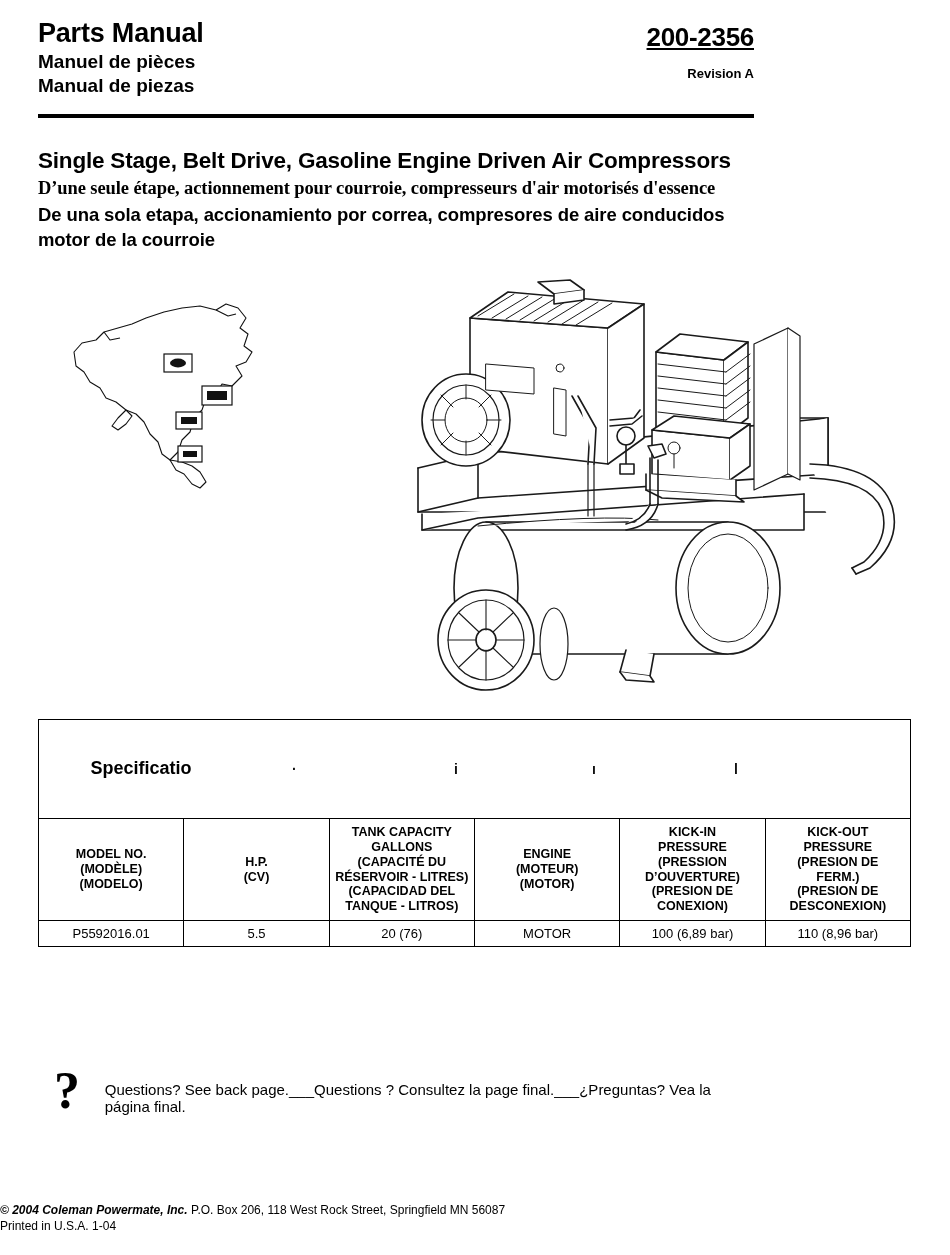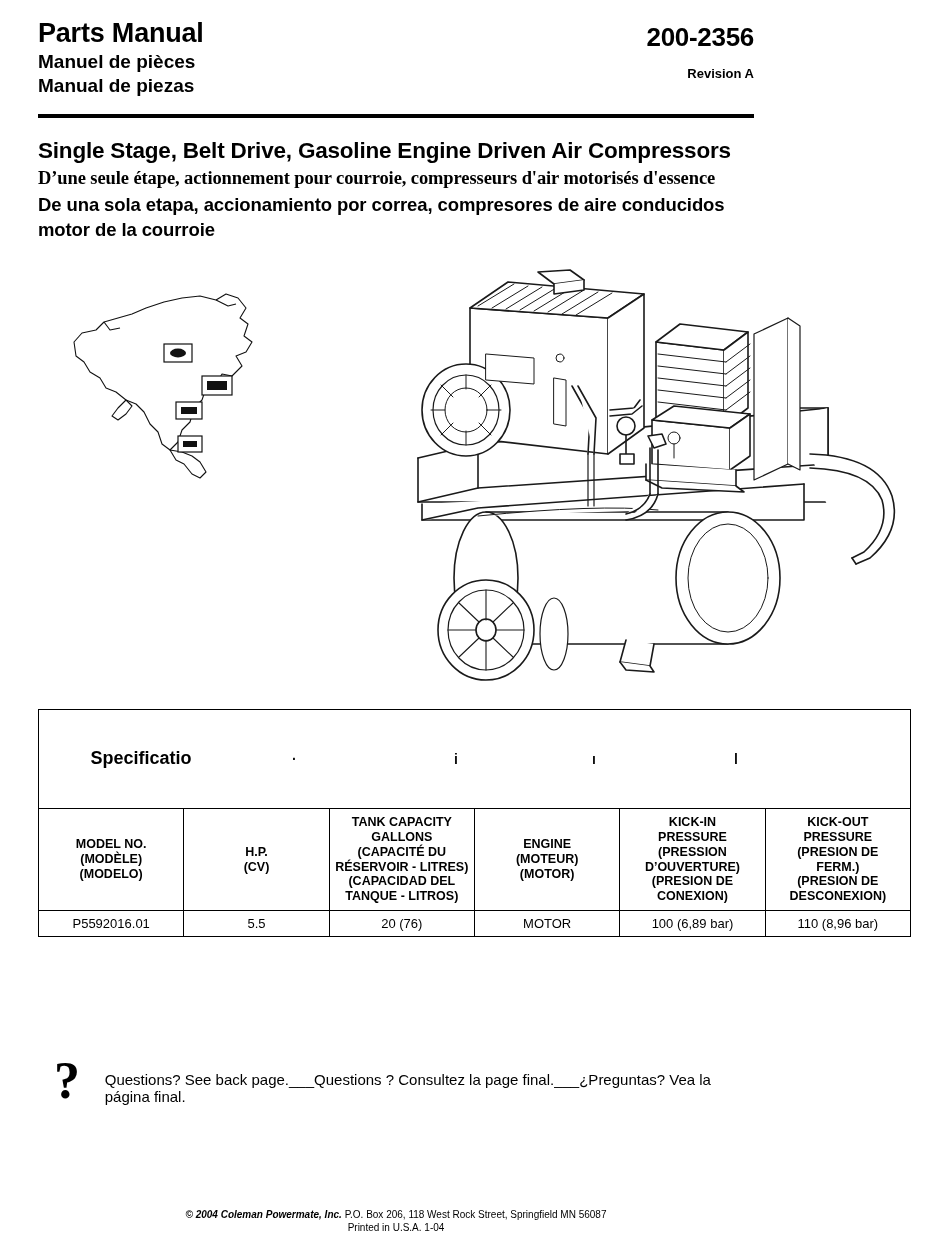--- a/index.html
+++ b/index.html
@@ -43,35 +43,36 @@
     line-height: 1.28;
   }
   .header-right {
     text-align: right;
     padding-top: 4px;
   }
   .header-right .part-number {
     font-size: 26px;
     font-weight: bold;
     letter-spacing: -0.3px;
+    text-decoration: underline;
   }
   .header-right .revision {
     font-size: 13px;
     font-weight: bold;
     margin-top: 13px;
   }
 
   .rule {
     border-top: 4px solid #000;
     margin-top: 16px;
   }
 
   
   .subtitles {
-    margin-top: 19px;
+    margin-top: 29px;
   }
   .subtitles .sub-en {
     font-size: 22.5px;
     font-weight: bold;
     line-height: 1.2;
     letter-spacing: -0.2px;
   }
   .subtitles .sub-fr,
   .subtitles .sub-es {
     font-size: 18.5px;
@@ -172,22 +173,22 @@
     font-size: 15px;
     padding-top: 14px;
   }
 
   
   .footer {
     position: absolute;
     left: 0;
     right: 0;
     bottom: 22px;
-    text-align: center;
-    font-size: 10px;
+    text-align: left;
+    font-size: 12px;
   }
   .footer .copy {
     font-weight: bold;
     font-style: italic;
   }
   .footer .line2 { margin-top: 2px; }
 </style>
 </head>
 <body>
 

